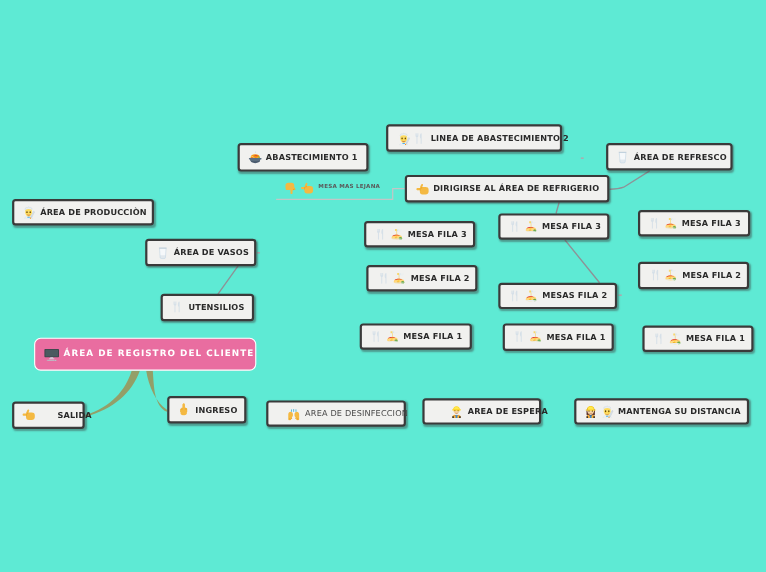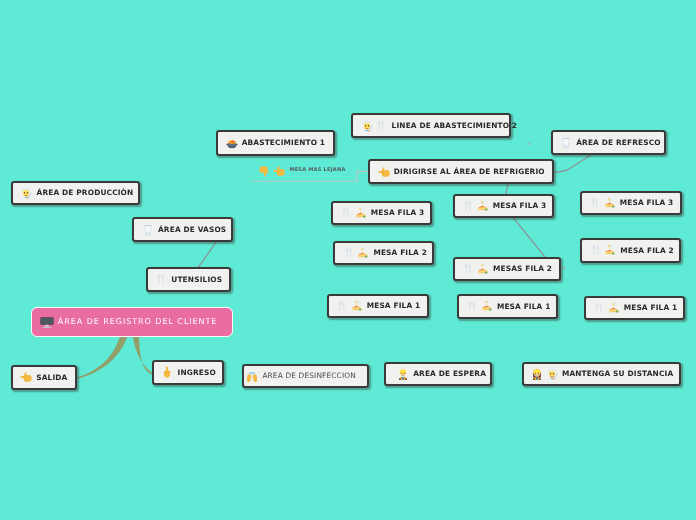--- a/index.html
+++ b/index.html
@@ -9,21 +9,21 @@
        -webkit-font-smoothing:antialiased;text-rendering:geometricPrecision;}
   #canvas{position:relative;width:696px;height:520px;background:#5eead4;}
   svg.links{position:absolute;left:0;top:0;width:696px;height:520px;pointer-events:none;z-index:1;}
   .node{position:absolute;box-sizing:border-box;display:flex;align-items:center;
         background:#f1f1ef;border:2px solid #3a3a3a;border-radius:3.2px;
         box-shadow:1.2px 1.4px 1.6px rgba(60,60,60,.45);white-space:nowrap;z-index:5;}
   .node .lbl{font-weight:bold;color:#2a2a2a;letter-spacing:.15px;line-height:1;font-size:7.4px;}
   .icons{display:inline-flex;align-items:center;gap:2.5px;flex:0 0 auto;}
   svg.ico{display:block;flex:0 0 auto;}
   .node.pink{background:#e96da0;border:1.7px solid #ffffff;box-shadow:none;border-radius:6px;}
-  .node.pink .lbl{color:#ffffff;font-weight:normal;letter-spacing:.95px;font-size:8px;}
+  .node.pink .lbl{color:#ffffff;font-weight:bold;letter-spacing:.95px;font-size:8px;}
   .rel{position:absolute;z-index:4;white-space:nowrap;display:flex;align-items:center;}
   .rel .lbl{font-weight:bold;color:#5a5a5a;letter-spacing:.2px;line-height:1;font-size:5.1px;}
 </style>
 </head>
 <body>
 
 <div id="canvas">
   <svg class="links" viewBox="0 0 696 520" width="696" height="520">
     <g fill="none" stroke="#8d9296" stroke-width="1.25" stroke-linecap="round">
       <path d="M216.3,242 L198.3,267.2"></path>
@@ -133,21 +133,21 @@
     </div>
   <div class="node" style="left:145.6px;top:267.2px;width:85.8px;height:24.4px;padding-left:7.5px;">
       <span class="icons" style="margin-right:4.2px;">
         <svg class="ico" width="12" height="12" viewBox="0 0 36 36">
 <path fill="#D6E0E8" d="M14.1 3.4c-.45 0-.8.35-.8.8v5.4h-.9V4.2c0-.45-.35-.8-.8-.8s-.8.35-.8.8v5.4h-.9V4.2c0-.45-.35-.8-.8-.8s-.8.35-.8.8v6.8c0 1.7 1.05 3.05 2.5 3.45v17.2c0 .7.6 1.3 1.35 1.3s1.35-.6 1.35-1.3V14.65c1.45-.4 2.5-1.75 2.5-3.45V4.2c0-.45-.45-.8-.9-.8z"></path>
 <path fill="#D6E0E8" d="M23.8 3.4c-2.05 0-3.7 3.7-3.7 8.3 0 3.4.85 5.15 2.15 6v13.9c0 .7.6 1.3 1.35 1.3s1.35-.6 1.35-1.3V4.7c0-.7-.4-1.3-1.15-1.3z"></path>
 </svg>
       </span>
       <span class="lbl" style="font-size:7.40px;">UTENSILIOS</span>
     </div>
-  <div class="node" style="left:10.5px;top:365.2px;width:66.2px;height:24.5px;padding-left:7.5px;">
+  <div class="node" style="left:10.5px;top:365.2px;width:66.2px;height:24.5px;padding-left:7.5px;gap:16px;">
       <span class="icons" style="margin-right:4.2px;">
         <svg class="ico" width="12" height="12" viewBox="0 0 36 36">
 <path fill="#F4B942" d="M4.6 15h13.4v5.8H4.6c-1.6 0-2.9-1.3-2.9-2.9S3 15 4.6 15z"></path>
 <path fill="#F4B942" d="M18.2 3.8c1.35.6 1.95 2.2 1.35 3.55L16 15.8l-4.9-2.2 3.55-8.45c.6-1.35 2.2-1.95 3.55-1.35z"></path>
 <path fill="#F4B942" d="M15.4 12.3h11.4c4.6 0 8.1 2.2 8.1 6.7v6c0 4.5-3.5 7.4-8.1 7.4h-8.6c-4.6 0-7.2-2.9-7.2-7.4v-6.3c0-3.6 1.7-6.4 4.4-6.4z"></path>
 <path fill="#EBA528" d="M14.9 13.1l-1.5 3.5c1.4.3 2.9-.4 3.5-1.8l1-2.4-3-.7z"></path>
 <path fill="#EBA528" d="M11 19.4c0 1.5.7 2.8 1.9 3.6v-8h-1.9v4.4z"></path>
 </svg>
       </span>
       <span class="lbl" style="font-size:7.40px;">SALIDA</span>
@@ -160,36 +160,36 @@
 <path fill="#EFAE2E" d="M22.5 17.4c0-1.4 1.1-2.5 2.5-2.5s2.5 1.1 2.5 2.5v8.4h-5v-8.4z"></path>
 <path fill="#F4B942" d="M9.3 19.6h17.4v8.5c0 3.4-2.8 6.2-6.2 6.2h-5c-3.4 0-6.2-2.8-6.2-6.2v-8.5z"></path>
 <path fill="#F4B942" d="M15.4 14.5h5.2v7h-5.2z"></path>
 <path fill="#EFAE2E" d="M11.8 15.5c0-1.1.9-2 2-2s2 .9 2 2v4.6h-4v-4.6z"></path>
 <path fill="#EFAE2E" d="M20.1 15.2c0-1.1.9-2 2-2s2 .9 2 2v5h-4v-5z"></path>
 <path fill="#F4B942" d="M15.1 5.6c0-1.7 1.3-3 2.9-3s2.9 1.3 2.9 3v14.6h-5.8V5.6z"></path>
 </svg>
       </span>
       <span class="lbl" style="font-size:7.40px;">INGRESO</span>
     </div>
-  <div class="node" style="left:242.2px;top:363.6px;width:127.3px;height:24.8px;padding-left:2px;">
+  <div class="node" style="left:242.2px;top:363.6px;width:127.3px;height:24.8px;padding-left:17px;">
       <span class="icons" style="margin-right:4.2px;">
         <svg class="ico" width="12" height="12" viewBox="0 0 36 36">
 <path fill="#3FB3DE" d="M11.8 6.2c.7 0 1.2.6 1.2 1.3v4.9c0 .7-.5 1.3-1.2 1.3s-1.2-.6-1.2-1.3V7.5c0-.7.5-1.3 1.2-1.3z"></path>
 <path fill="#3FB3DE" d="M18 5.2c.7 0 1.2.6 1.2 1.3v6c0 .7-.5 1.3-1.2 1.3s-1.2-.6-1.2-1.3v-6c0-.7.5-1.3 1.2-1.3z"></path>
 <path fill="#3FB3DE" d="M24.2 6.2c.7 0 1.2.6 1.2 1.3v4.9c0 .7-.5 1.3-1.2 1.3s-1.2-.6-1.2-1.3V7.5c0-.7.5-1.3 1.2-1.3z"></path>
 <path fill="#F2F6F8" d="M16.2 13.6h3.6v8.6h-3.6z"></path>
 <path fill="#F4B942" d="M3.2 20.5c0-5 2.9-7.5 6.2-7.5 3.6 0 6.4 2.8 6.4 6.4v3.4c0 1.2-.4 2.4-1.1 3.3l-2.6 3.6c-.4.6-.7 1.2-.8 1.9l-.6 2.8c-.3 1.6-1.8 2.8-3.6 2.8-2.2 0-4-1.8-4-4l.1-12.7z"></path>
 <path fill="#F4B942" d="M32.8 20.5c0-5-2.9-7.5-6.2-7.5-3.6 0-6.4 2.8-6.4 6.4v3.4c0 1.2.4 2.4 1.1 3.3l2.6 3.6c.4.6.7 1.2.8 1.9l.6 2.8c.3 1.6 1.8 2.8 3.6 2.8 2.2 0 4-1.8 4-4l-.1-12.7z"></path>
 <path fill="#EBA528" d="M5.8 30.4c1.2-.3 2.5.4 3 1.6l.7 1.8-3.8 1 .1-4.4zM30.2 30.4c-1.2-.3-2.5.4-3 1.6l-.7 1.8 3.8 1-.1-4.4z"></path>
 <path fill="#EBA528" d="M10.4 28.9c1.1-.4 2.4.1 3 1.2l.8 1.6-3.6 1.5-.2-4.3zM25.6 28.9c-1.1-.4-2.4.1-3 1.2l-.8 1.6 3.6 1.5.2-4.3z"></path>
 </svg>
       </span>
       <span class="lbl" style="font-size:7.40px;font-weight:normal;color:#4a4a4a;letter-spacing:0.15px;">AREA DE DESINFECCION</span>
     </div>
-  <div class="node" style="left:384.0px;top:361.8px;width:108px;height:24.6px;padding-left:11px;">
+  <div class="node" style="left:384.0px;top:361.8px;width:108px;height:24.6px;padding-left:23px;">
       <span class="icons" style="margin-right:4.2px;">
         <svg class="ico" width="12" height="12" viewBox="0 0 36 36">
 <path fill="#F3D2A2" d="M8.9 14.2c0-4.8 4-6.8 9.1-6.8s9.1 2 9.1 6.8-4 11.6-9.1 11.6-9.1-6.8-9.1-11.6z"></path>
 <ellipse fill="#664500" cx="13.6" cy="15.6" rx="1.7" ry="2.1"></ellipse>
 <ellipse fill="#664500" cx="22.4" cy="15.6" rx="1.7" ry="2.1"></ellipse>
 <path fill="#C1694F" d="M18 22.2c-1.7 0-2.8-.3-3.5-.6-.35-.1-.7.2-.7.55 0 .2.1.35.2.45.35.35 1.6 1.3 4 1.3s3.65-.95 4-1.3c.1-.1.2-.25.2-.45 0-.35-.35-.65-.7-.55-.7.3-1.8.6-3.5.6z"></path>
 <path fill="#FFD521" d="M8.8 13C8.8 7.6 12.6 3.8 18 3.8S27.2 7.6 27.2 13H8.8z"></path>
 <path fill="#FFE94D" d="M11.2 13c0-4.5 2.4-7.4 6.8-7.4s6.8 2.9 6.8 7.4H11.2z"></path>
 <path fill="#FFD521" d="M7.4 12.4h21.2c.65 0 1.15.5 1.15 1.15v.8c0 .65-.5 1.15-1.15 1.15H7.4c-.65 0-1.15-.5-1.15-1.15v-.8c0-.65.5-1.15 1.15-1.15z"></path>
 <path fill="#FFAC33" d="M12.6 27.2l-2 .8c-2.4 1-4 2.6-4 4.9V36h22.8v-3.1c0-2.3-1.6-3.9-4-4.9l-2-.8-5.4 3.1-5.4-3.1z"></path>

